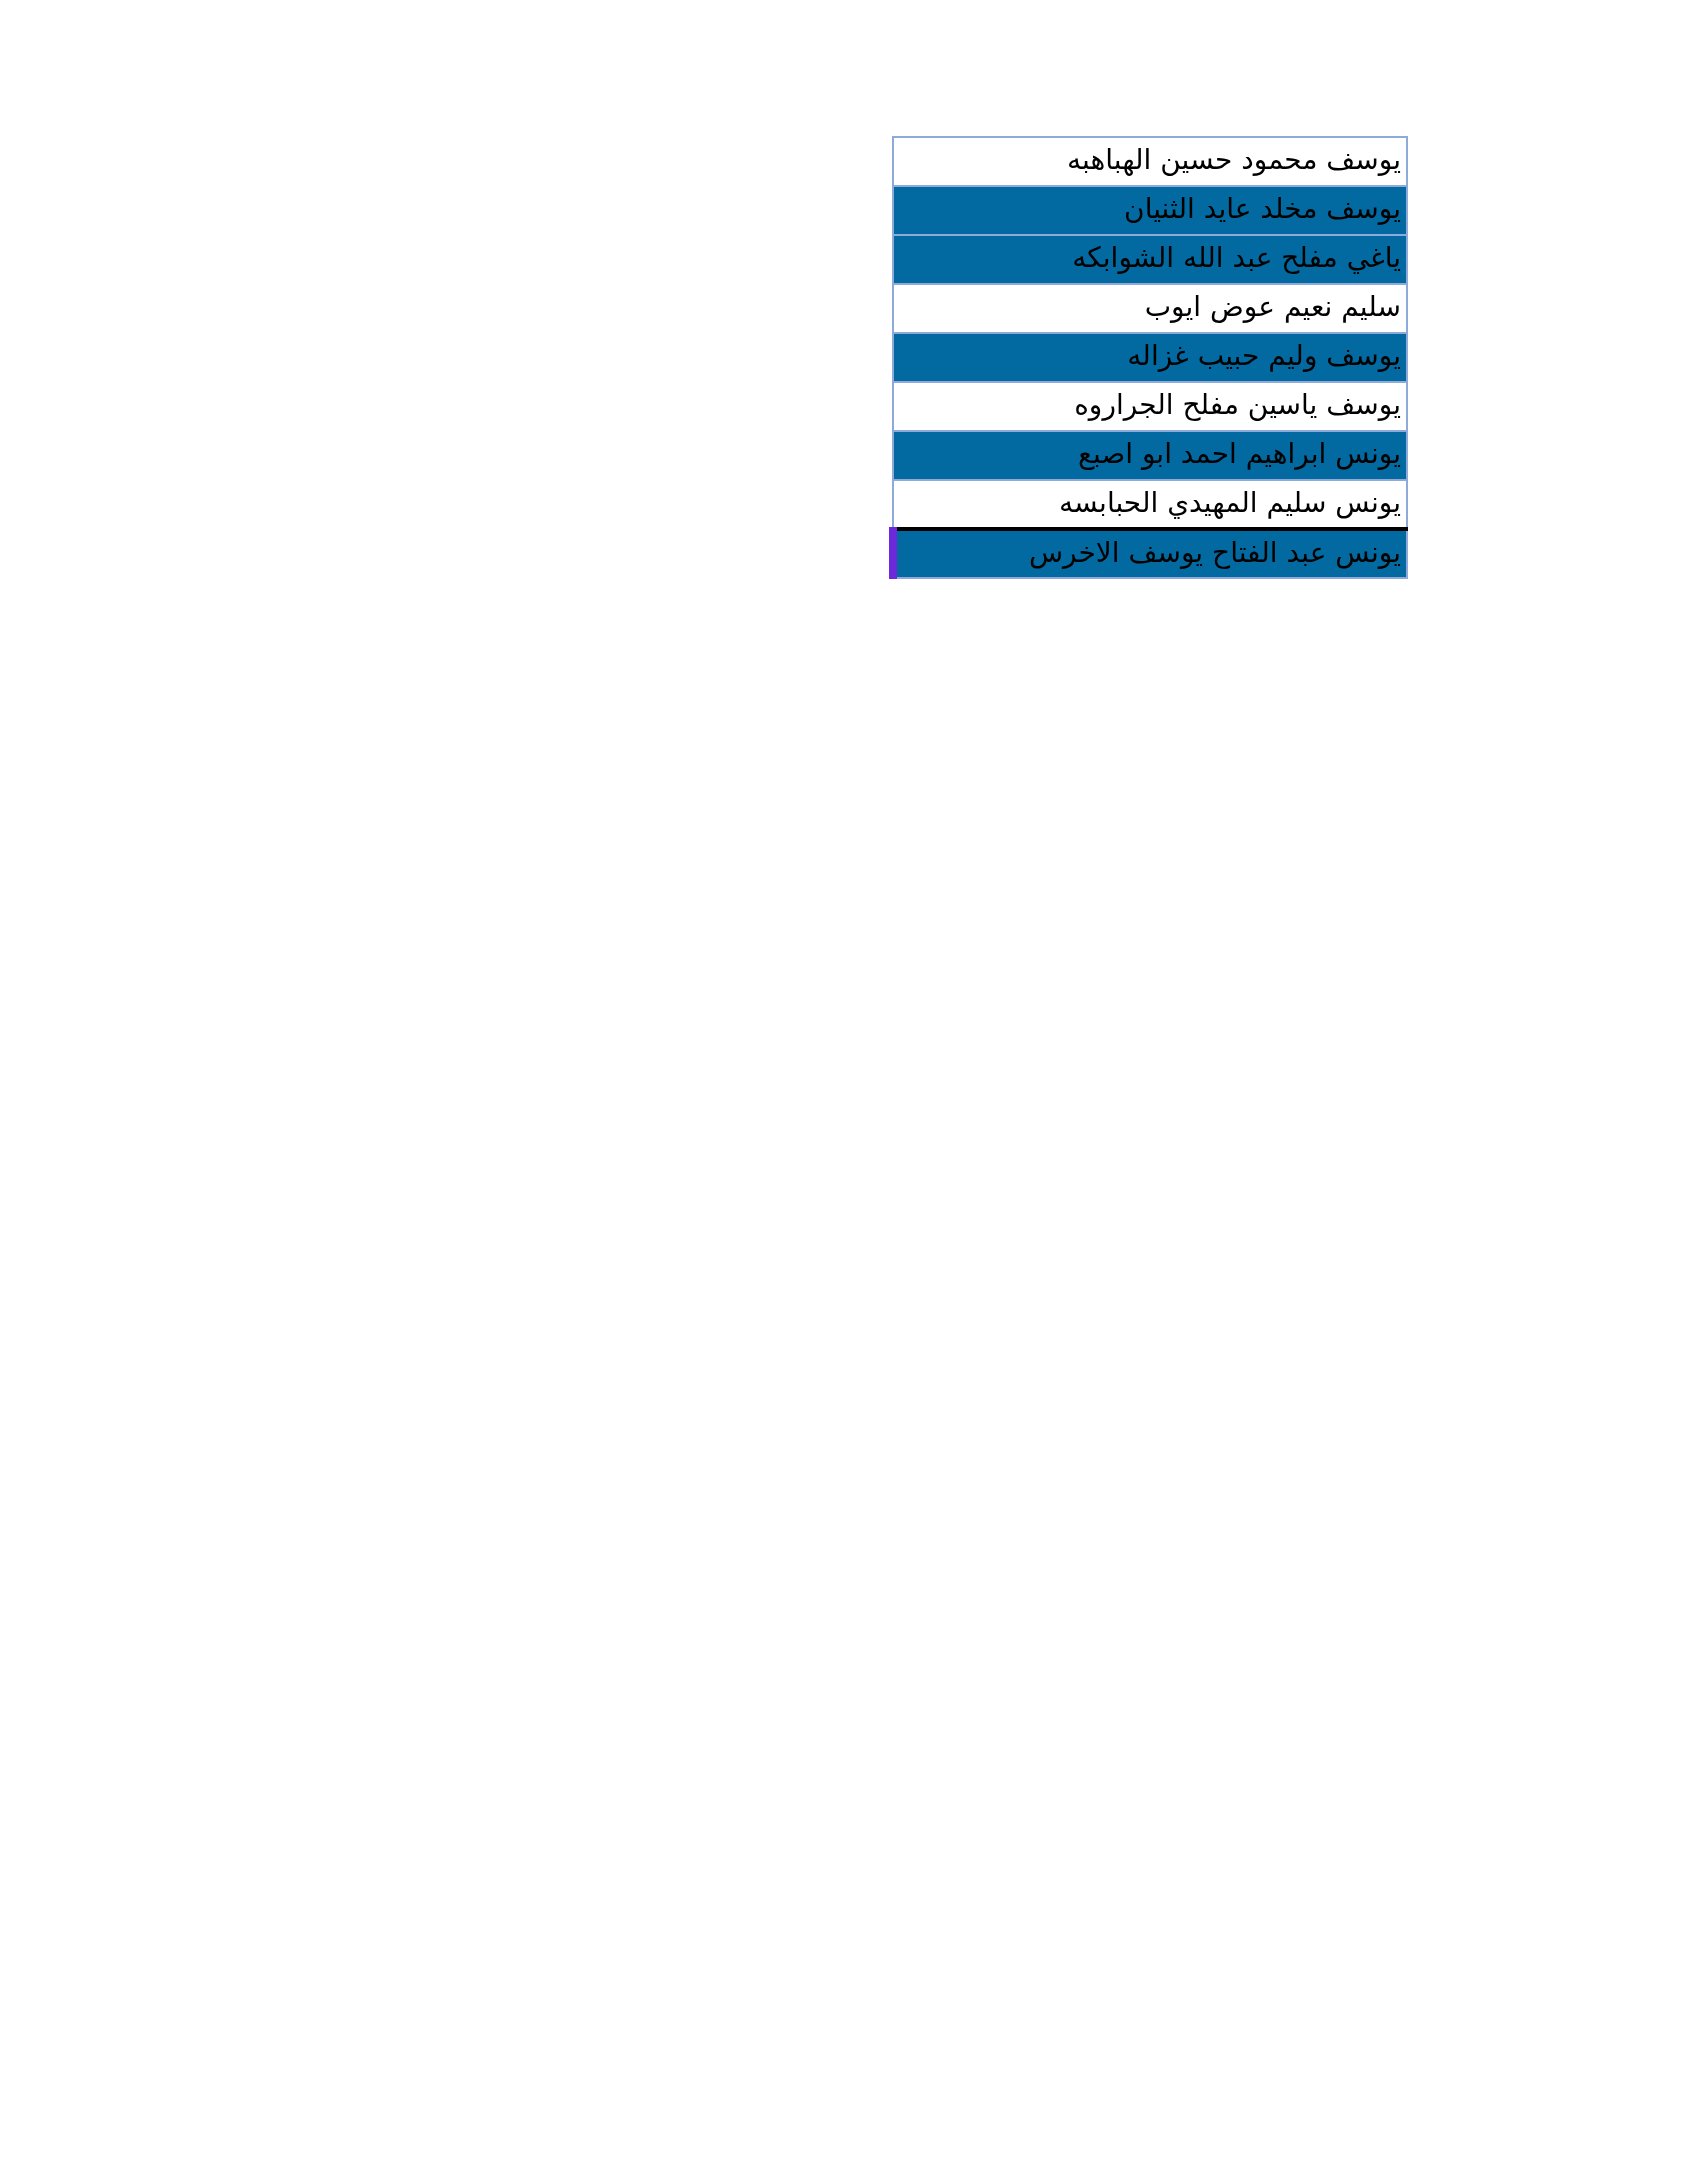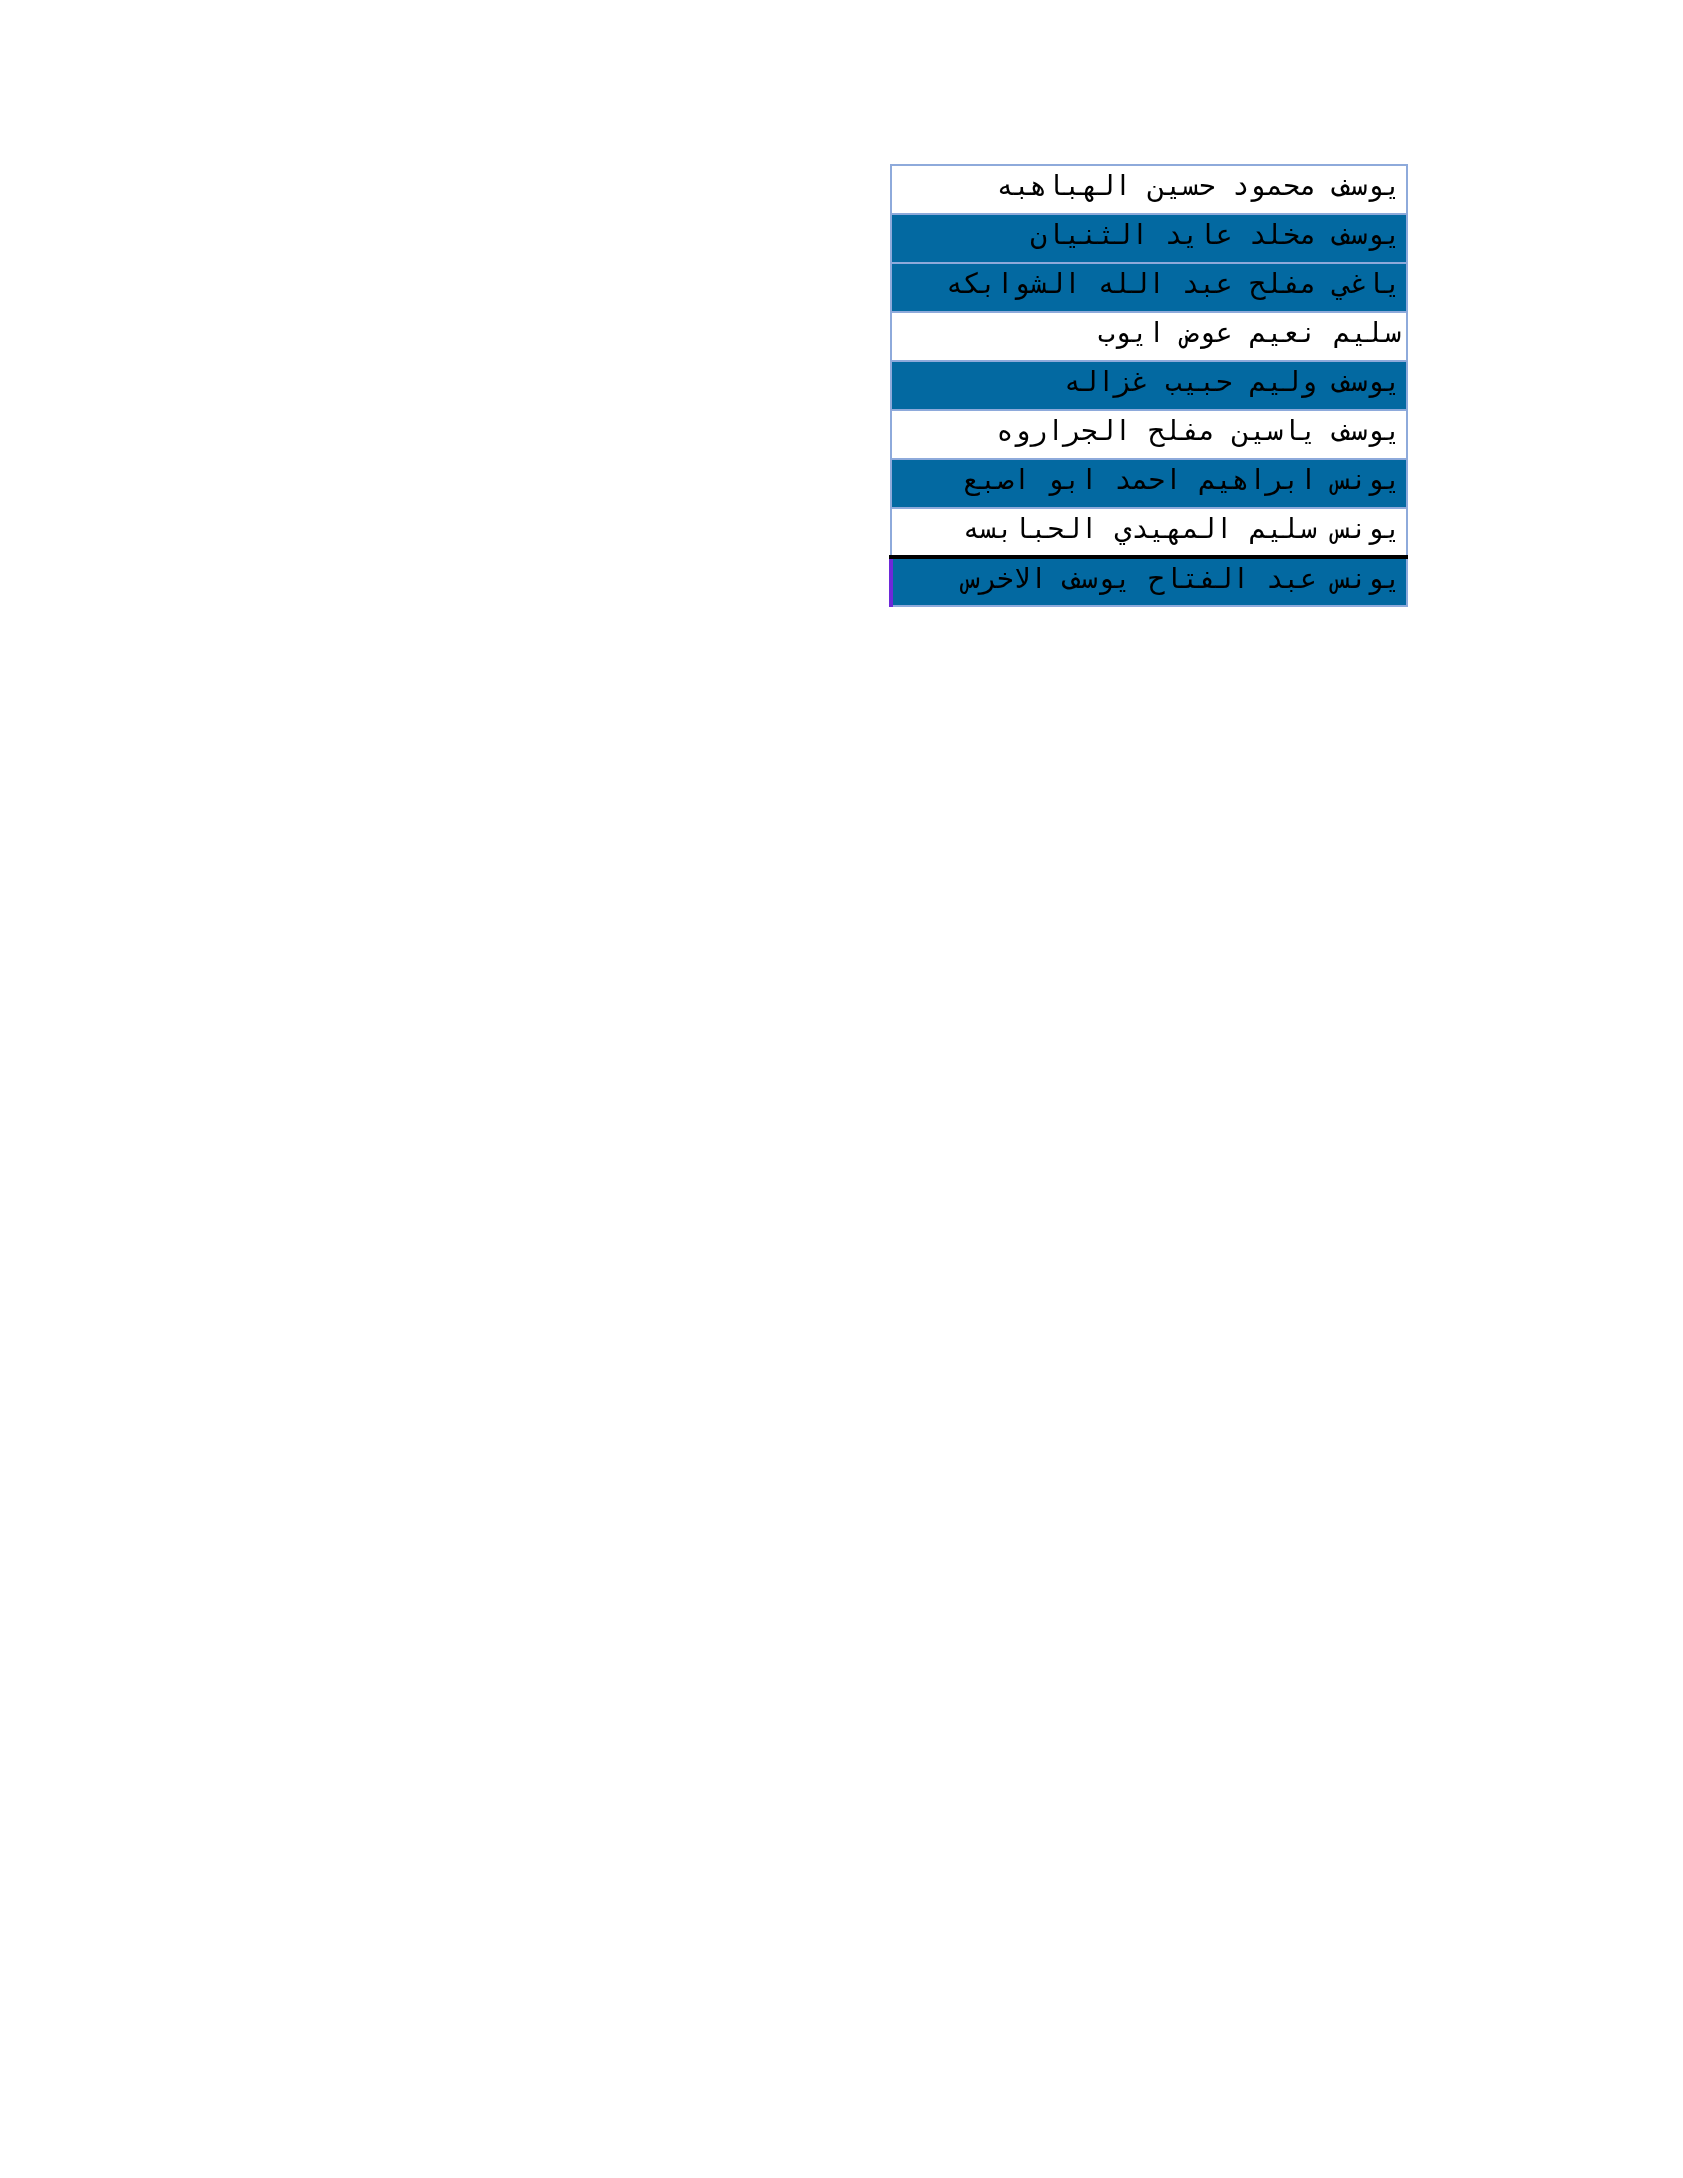--- a/index.html
+++ b/index.html
@@ -15,25 +15,24 @@
   .page {
     position: relative;
     width: 1683px;
     height: 2178px;
     background: #ffffff;
   }
 
   table.names-table {
     position: absolute;
     left: 889px;
-    top: 164px;
+    top: 136px;
     width: 519px;
     border-collapse: collapse;
     table-layout: fixed;
-    font-family: Liberation Mono, monospace;
   }
 
   table.names-table td {
     border: 2px solid #8EAADB;
     height: 49px;
     direction: rtl;
     text-align: right;
     vertical-align: middle;
     padding: 0 5px 2px 5px;
     font-size: 28px;
@@ -48,21 +47,21 @@
     background: #0369a1;
   }
 
   
   table.names-table tr.selected td {
     border-top: 4px solid #000000;
     border-right: 4px solid #000000; 
   }
   
   table.names-table tr.selected td {
-    border-left: 4px solid #6d28d9;
+    border-left: 8px solid #6d28d9;
     border-right: 2px solid #8EAADB;
     border-bottom: 2px solid #8EAADB;
     margin-top: 9px;
   }
 </style>
 </head>
 <body>
 
 <div class="page">
 

